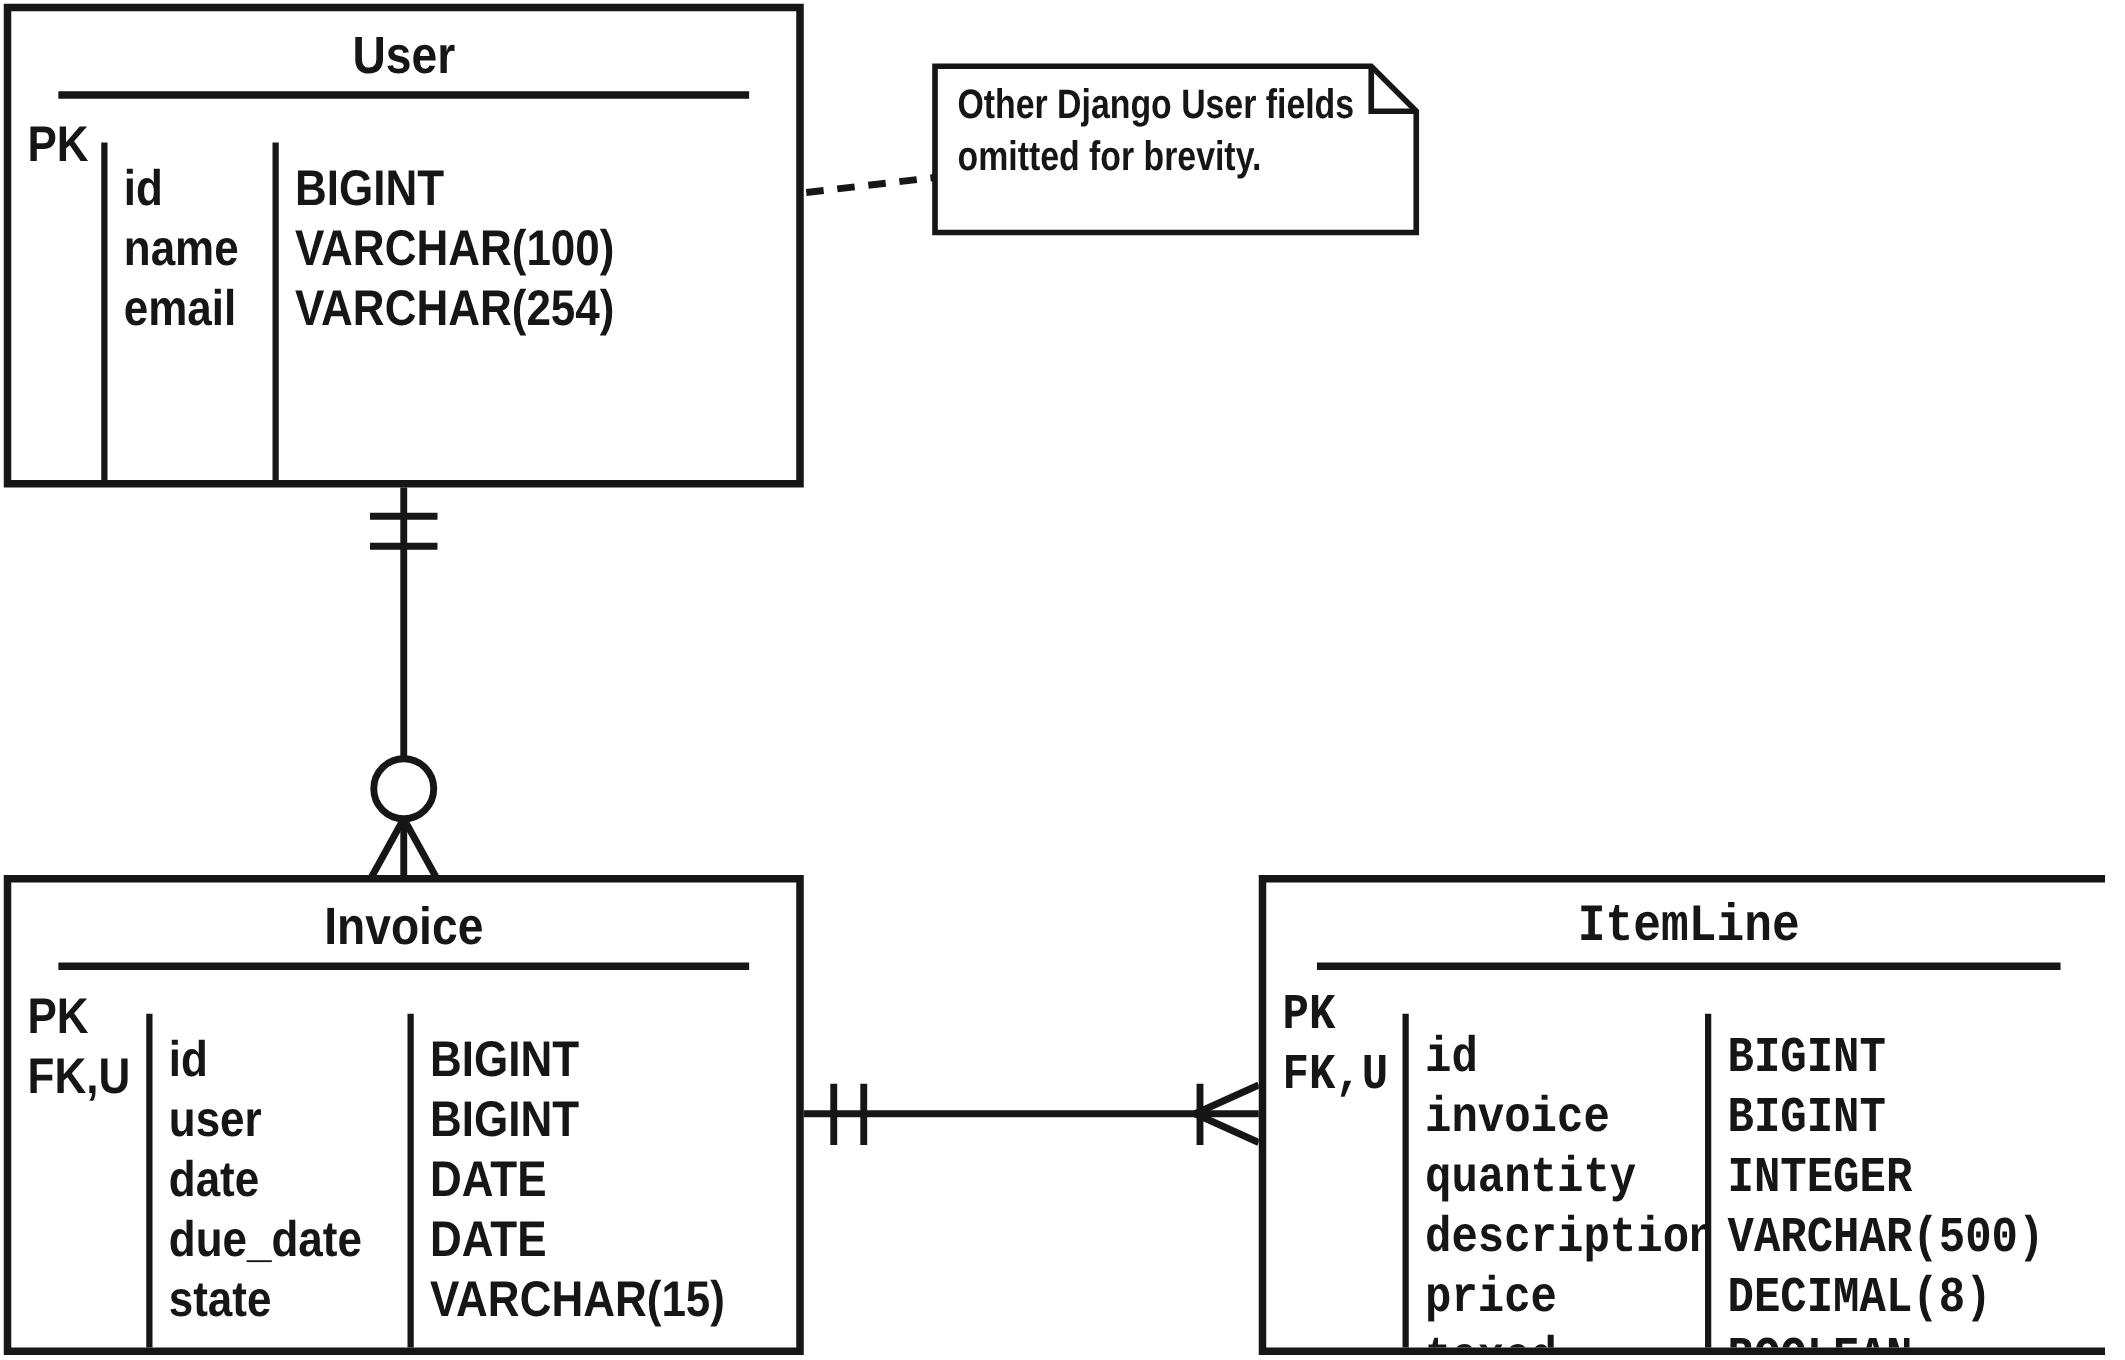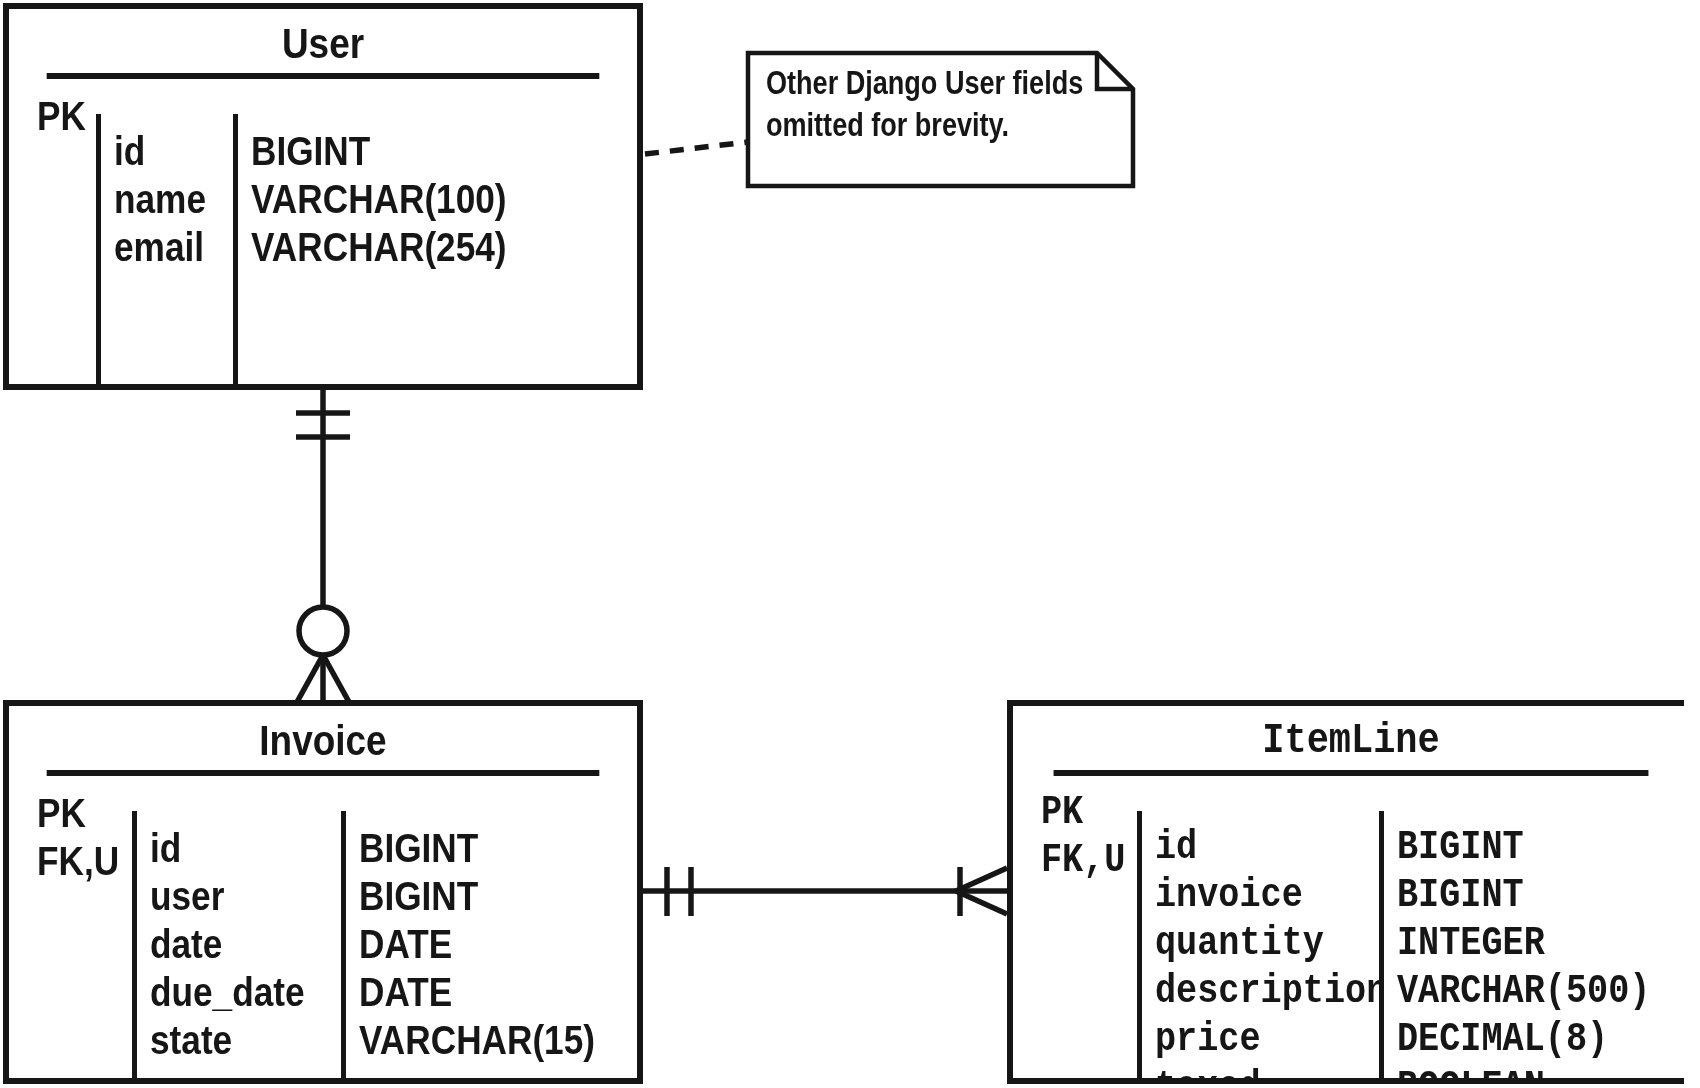--- a/index.html
+++ b/index.html
@@ -37,21 +37,21 @@
     font-size: 42px;
     font-weight: bold;
     color: #161616;
     transform: scaleX(0.88);
     transform-origin: 50% 50%;
     white-space: nowrap;
   }
   .entity-body { display: flex; flex: 1; min-height: 0; }
   .col { padding: 13px 0 0 13px; overflow: hidden; }
   .col + .col { border-left: 5px solid #161616; margin-top: 35px; }
-  .col-keys   { flex: 0 0 auto; margin-left: 15px; }
+  .col-keys   { flex: 0 0 auto; }
   .col-fields { flex: 0 0 auto; }
   .col-types  { flex: 1 1 auto; }
   .cell {
     font-size: 40px;
     line-height: 48px;
     font-weight: bold;
     color: #161616;
     white-space: nowrap;
     transform: scaleX(0.88);
     transform-origin: 0 50%;

